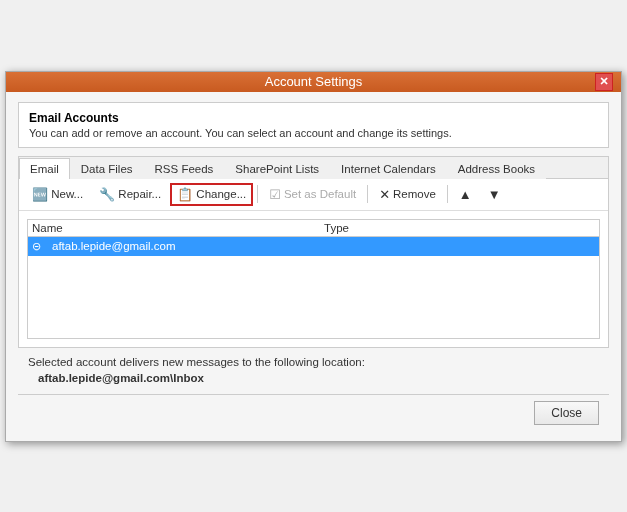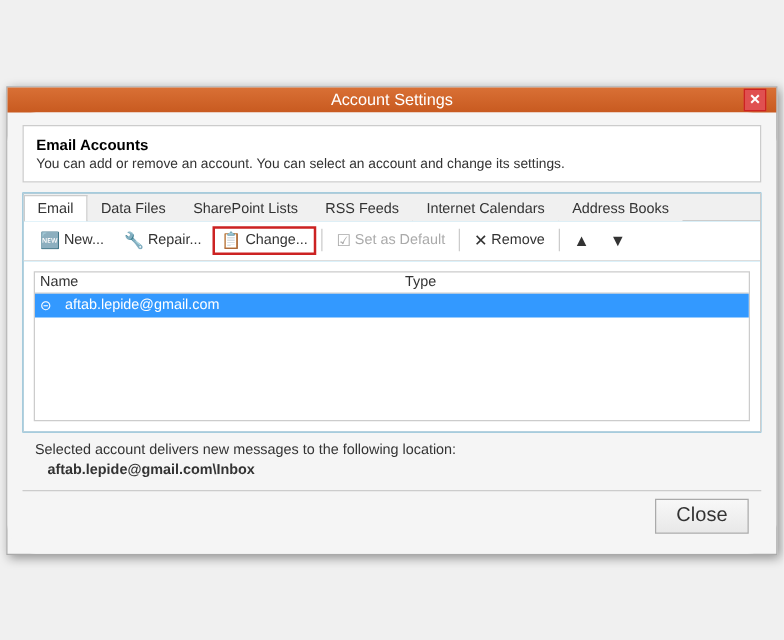--- a/index.html
+++ b/index.html
@@ -71,21 +71,21 @@
       margin-bottom: 2px;
     }
 
     .info-section .info-desc {
       font-size: 11px;
       color: #333;
     }
 
     .tabs-container {
       border: 1px solid #ccc;
-      background: #0ea5e9;
+      background: #404040;
     }
 
     .tabs-row {
       display: flex;
       background: #f0f0f0;
       border-bottom: 1px solid #ccc;
       flex-wrap: nowrap;
     }
 
     .tab {
@@ -239,21 +239,21 @@
     .bottom-bar {
       display: flex;
       justify-content: flex-end;
       padding: 6px 10px;
       border-top: 1px solid #ccc;
       background: #f5f5f5;
     }
 
     .close-btn {
       padding: 4px 16px;
-      font-size: 16px;
+      font-size: 12px;
       border: 1px solid #aaa;
       background: linear-gradient(to bottom, #f8f8f8, #e8e8e8);
       cursor: pointer;
       color: #333;
     }
   </style>
 </head>
 <body>
 
 <div class="window">
@@ -274,24 +274,24 @@
     <div class="tabs-container">
 
       <div class="tabs-row">
         <div class="tab active">
           <span>Email</span>
         </div>
         <div class="tab">
           <span>Data Files</span>
         </div>
         <div class="tab">
+          <span>RSS Feeds</span>
+        </div>
+        <div class="tab">
           <span>SharePoint Lists</span>
-        </div>
-        <div class="tab">
-          <span>RSS Feeds</span>
         </div>
         <div class="tab">
           <span>Internet Calendars</span>
         </div>
         <div class="tab">
           <span>Address Books</span>
         </div>
       </div>
 
       <div class="toolbar">

